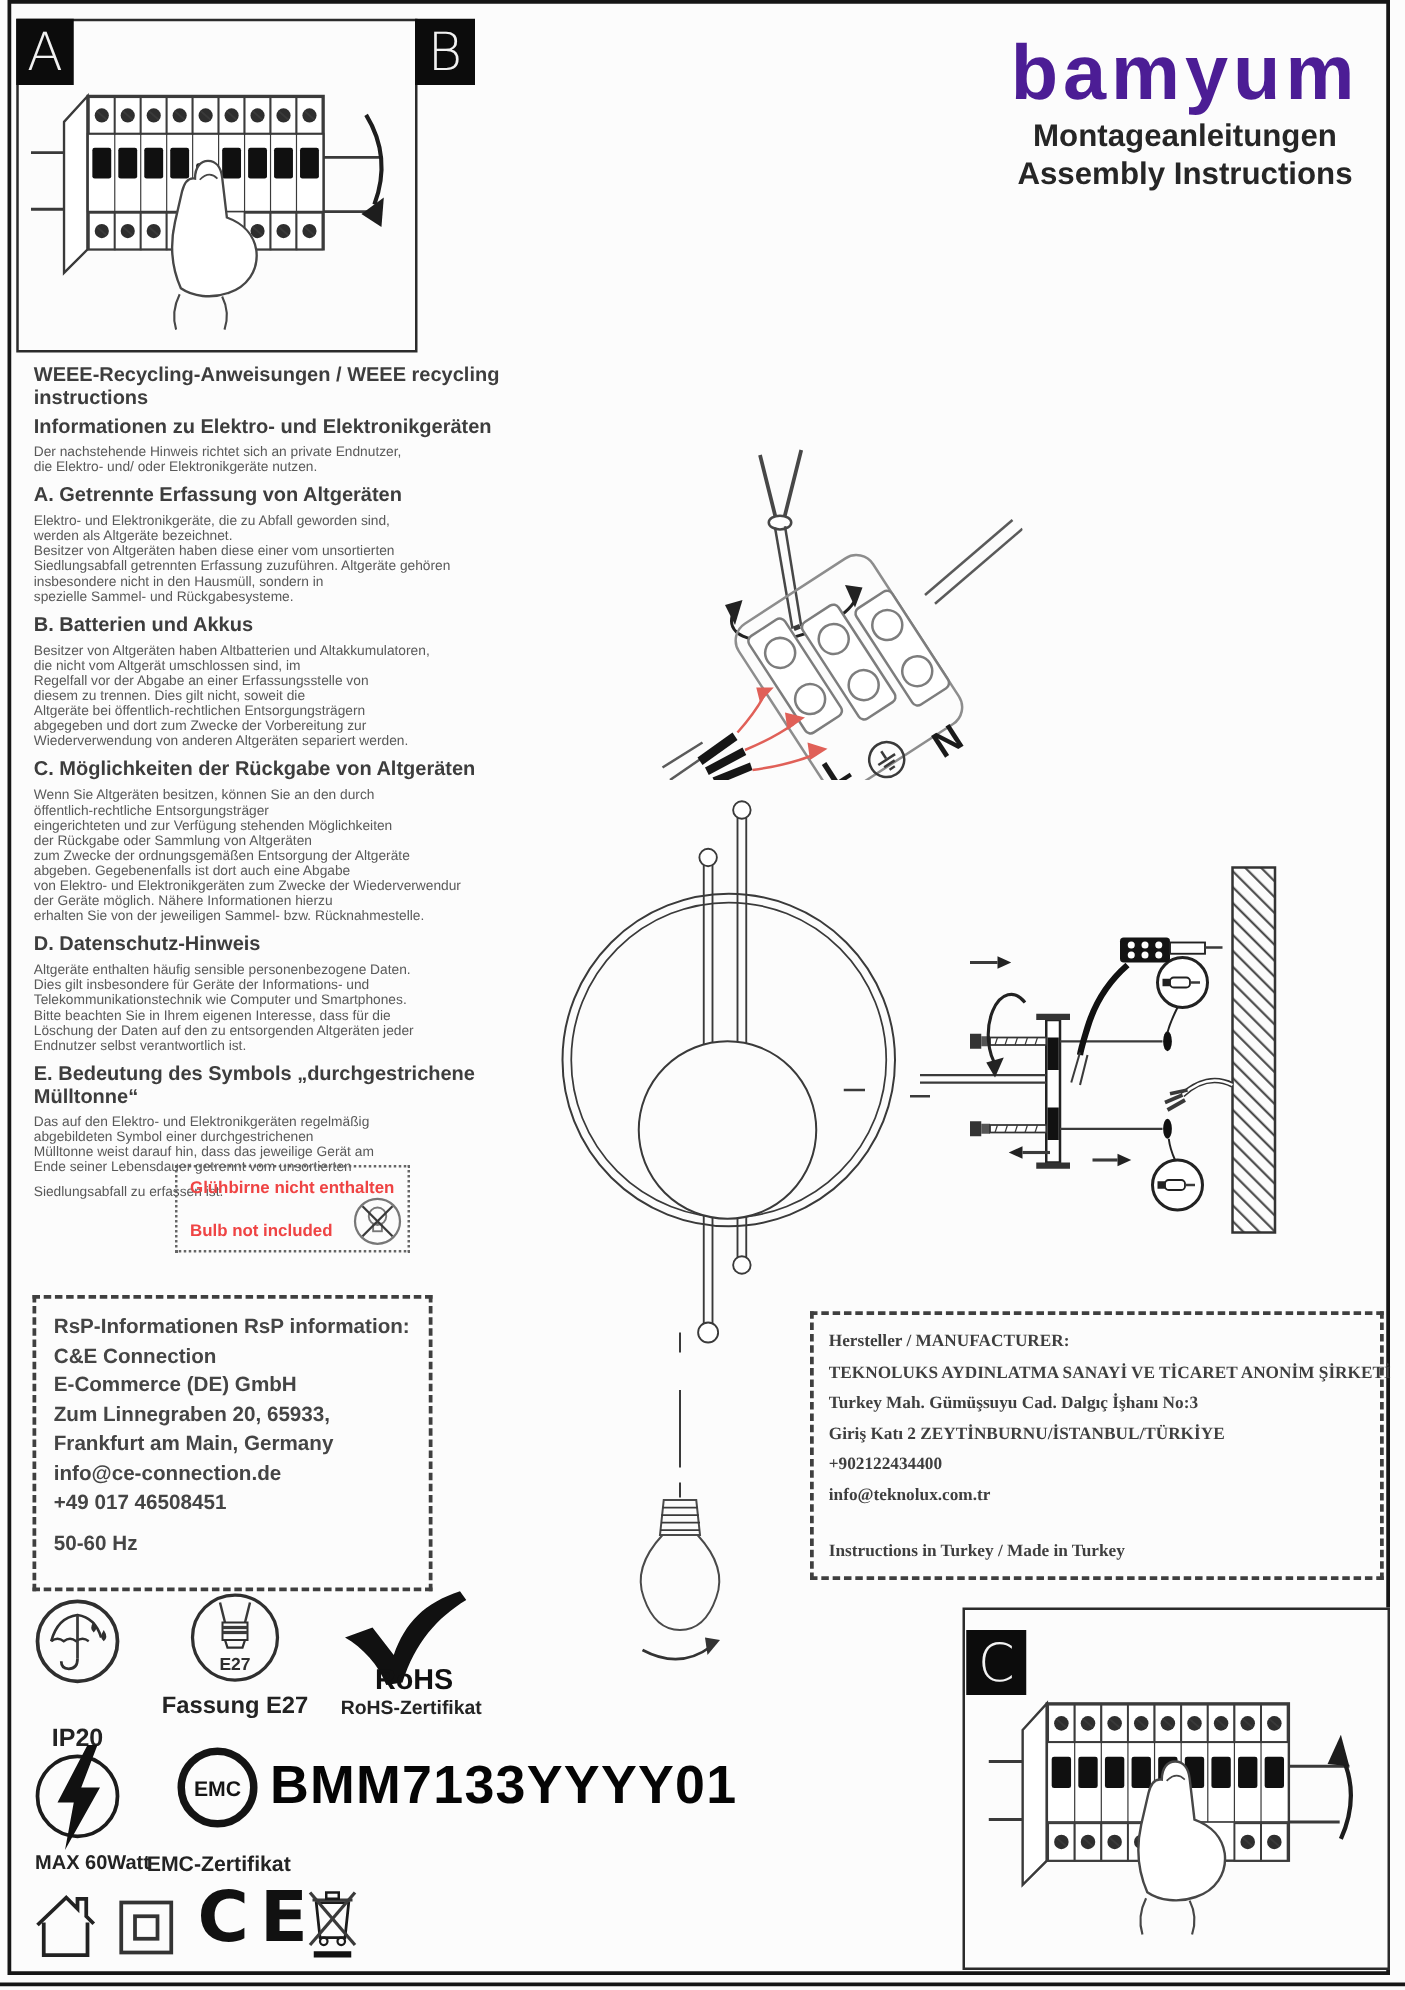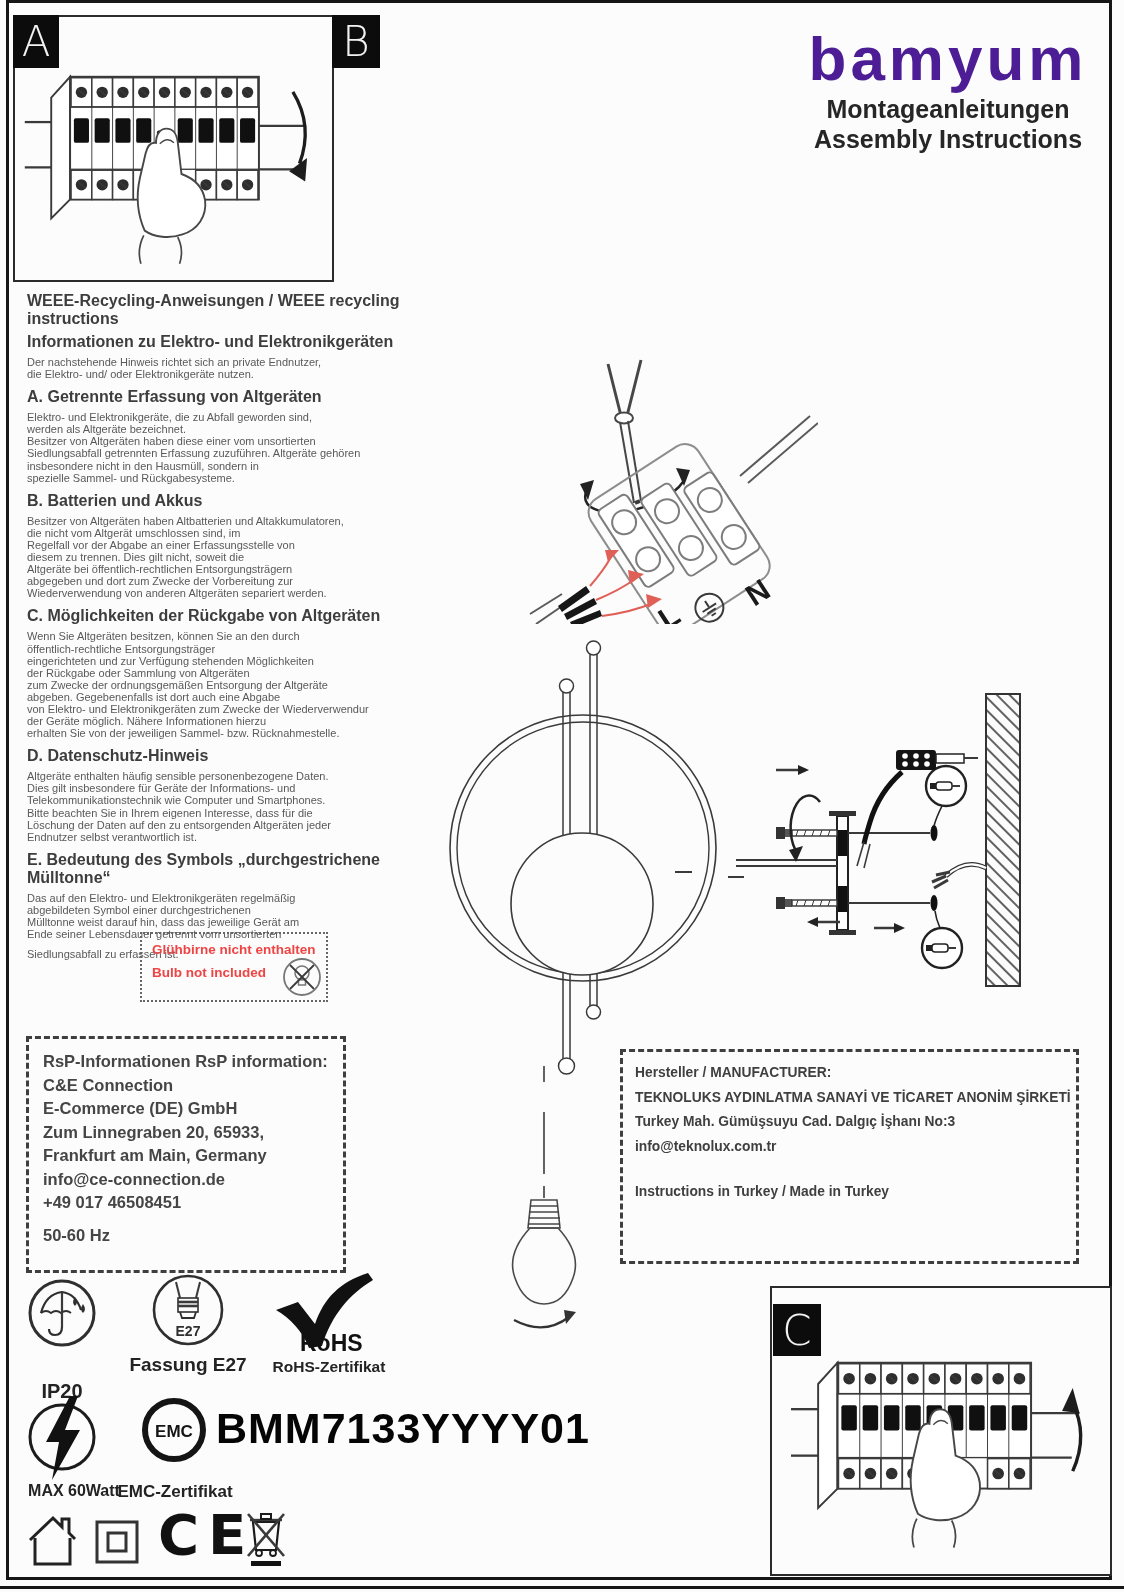--- a/index.html
+++ b/index.html
@@ -14,27 +14,27 @@
   .brand{position:absolute;left:795px;top:24px;width:306px;text-align:center;}
   .brand-name{font-size:62px;font-weight:800;letter-spacing:4px;line-height:70px;}
   .brand-sub{font-size:25px;font-weight:700;color:#262626;line-height:30px;}
   
   .weee{position:absolute;left:27px;top:288px;width:432px;}
   .wh{font-size:16px;font-weight:700;color:#3d3d3d;margin:4px 0 5px;}
   .wp{font-size:11px;color:#595959;line-height:12.1px;margin:0 0 8px;white-space:pre-line;}
   
   .bulb-note{position:absolute;left:140px;top:932px;width:184px;height:66px;border:2px dotted #666;}
   .bulb-note .t{font-size:13.5px;font-weight:700;color:#ef4444;margin:8px 0 5px 10px;}
-  .bulb-note .t2{margin-top:8px;}
+  .bulb-note .t2{margin-top:20px;}
   
   .dash-box{position:absolute;border:3px dashed #3f3f3f;background:transparent;z-index:3;}
   .rsp{left:26px;top:1036px;width:300px;height:220px;padding:11px 0 0 14px;}
   .rsp div{font-size:16.5px;font-weight:700;color:#454545;line-height:23.5px;}
   .rsp .gap{margin-top:9px;}
-  .mfr{left:620px;top:1049px;width:438px;height:200px;padding:9px 3px 0 12px;}
+  .mfr{left:648px;top:1049px;width:438px;height:200px;padding:9px 3px 0 12px;font-family:Liberation Serif, serif;}
   .mfr div{font-size:13.8px;font-weight:700;color:#3f3f3f;line-height:24.5px;white-space:nowrap;}
   .mfr .made{margin-top:21px;}
   
   .icon-abs{position:absolute;z-index:2;}
   .badge-label{position:absolute;font-weight:700;color:#232323;text-align:center;z-index:2;}
   .product-code{position:absolute;left:216px;top:1404px;font-size:43px;font-weight:800;color:#050505;letter-spacing:1px;z-index:2;}
   .ce-mark{position:absolute;left:146px;top:1502px;font-size:56px;font-weight:700;letter-spacing:9px;color:#111;z-index:2;
            font-family:"DejaVu Sans","Liberation Sans",sans-serif;margin-left:12px;}
   svg{display:block;}
   .ill{position:absolute;z-index:1;}
@@ -376,20 +376,22 @@
     <div>Frankfurt am Main, Germany</div>
     <div>info@ce-connection.de</div>
     <div>+49 017 46508451</div>
     <div class="gap">50-60 Hz</div>
   </div>
 
   <div class="dash-box mfr">
     <div>Hersteller / MANUFACTURER:</div>
     <div>TEKNOLUKS AYDINLATMA SANAYİ VE TİCARET ANONİM ŞİRKETİ</div>
     <div>Turkey Mah. Gümüşsuyu Cad. Dalgıç İşhanı No:3</div>
+    <div>Giriş Katı 2 ZEYTİNBURNU/İSTANBUL/TÜRKİYE</div>
+    <div>+902122434400</div>
     <div>info@teknolux.com.tr</div>
     <div class="made">Instructions in Turkey / Made in Turkey</div>
   </div>
 
   <svg class="icon-abs" style="left:26px;top:1277px;" width="72" height="72" viewBox="0 0 72 72">
     <circle cx="36" cy="36" r="32" fill="none" stroke="#2f2f2f" stroke-width="3"></circle>
     <path d="M15,36 Q20,17 36,15 Q50,17 55,33" fill="none" stroke="#2f2f2f" stroke-width="2.2"></path>
     <path d="M15,36 q5,-4 10,0 q5,-4 10,0 q5,-4 10,0" fill="none" stroke="#2f2f2f" stroke-width="1.8"></path>
     <line x1="36" y1="15" x2="36" y2="50" stroke="#2f2f2f" stroke-width="2.2"></line>
     <path d="M36,50 q0,8 -7,8 q-6,0 -6,-6" fill="none" stroke="#2f2f2f" stroke-width="2.2"></path>

